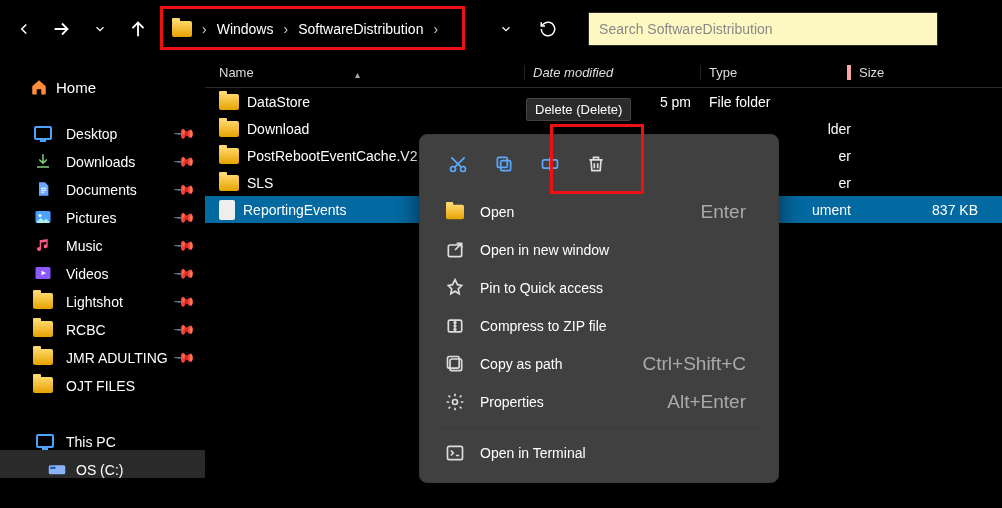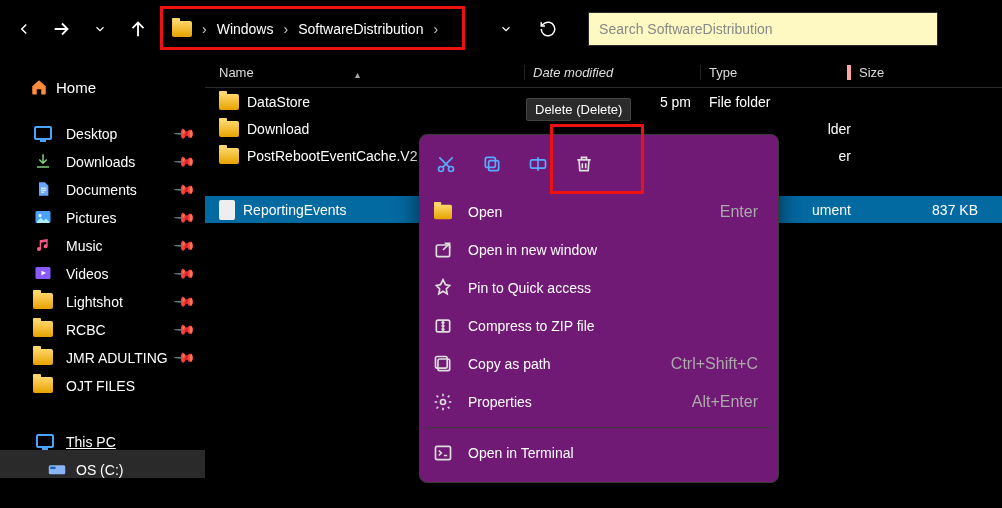--- a/index.html
+++ b/index.html
@@ -87,21 +87,21 @@
     position: absolute;
     left: 34px;
     width: 18px; height: 18px;
     display:flex;align-items:center;justify-content:center;
   }
   .side-item.indent { padding-left: 42px; }
   .side-item.indent2 { padding-left: 52px; }
   .side-item .label { margin-left: 24px; }
   .side-home { height: 34px; margin-bottom: 18px; padding-left: 30px; }
   .side-home .label { margin-left: 26px; font-size: 15px; }
-  .side-this-pc { margin-top: 28px; text-decoration: underline; }
+  .side-this-pc { margin-top: 28px; }
   .side-os { background: #2a2a2a; }
   .content {
     flex: 1;
     position: relative;
   }
   .col-head {
     display: flex;
     height: 30px;
     align-items: center;
     border-bottom: 1px solid #2a2a2a;
@@ -149,25 +149,25 @@
   .tooltip {
     position: absolute;
     background: #2b2b2b;
     border: 1px solid #444;
     padding: 3px 8px;
     font-size: 13px;
     border-radius: 2px;
   }
   .ctx-menu {
     position: absolute;
-    background: #701a75;
+    background: #404040;
     border: 1px solid #3a3a3a;
     border-radius: 8px;
     box-shadow: 0 8px 24px rgba(0,0,0,.6);
-    padding: 10px 4px;
+    padding: 10px 16px;
     width: 360px;
   }
   .ctx-top-row {
     display: flex;
     gap: 6px;
     padding: 0 2px 10px 2px;
   }
   .ctx-icon-btn {
     width: 40px; height: 38px;
     display:flex;align-items:center;justify-content:center;
@@ -175,21 +175,21 @@
   }
   .ctx-item {
     display:flex; align-items:center;
     height: 38px;
     padding: 0 8px;
     border-radius:4px;
     gap: 14px;
     position: relative;
   }
   .ctx-item .mi { width:22px; display:flex;align-items:center;justify-content:center;}
-  .ctx-item .shortcut { position:absolute; right:16px; color:#aaa; font-size:16px;}
+  .ctx-item .shortcut { position:absolute; right:16px; color:#aaa; font-size:19px;}
   .ctx-sep { height:1px; background:#3a3a3a; margin:6px 2px; }
   svg { display:block; }
   .monitor-ico {
     width:18px;height:14px;border:2px solid #4aa3ff;border-radius:2px;position:relative;
   }
   .monitor-ico::after{content:"";position:absolute;left:4px;bottom:-4px;width:6px;height:2px;background:#4aa3ff;}
 </style>
 </head>
 <body>
 
@@ -394,20 +394,24 @@
         <div class="row">
           <div class="cell-name">
             <span class="folder-ico"></span>
             <span>PostRebootEventCache.V2</span>
           </div>
           <div class="cell-date" style=""></div>
           <div class="cell-type" style="text-align:right">er</div>
           <div class="cell-size"></div>
         </div>
         <div class="row">
+          <div class="cell-name">
+            <span class="folder-ico"></span>
+            <span>SLS</span>
+          </div>
           <div class="cell-date" style=""></div>
           <div class="cell-type" style="text-align:right">er</div>
           <div class="cell-size"></div>
         </div>
         <div class="row sel">
           <div class="cell-name">
             <span class="file-ico"></span>
             <span>ReportingEvents</span>
           </div>
           <div class="cell-date" style=""></div>

